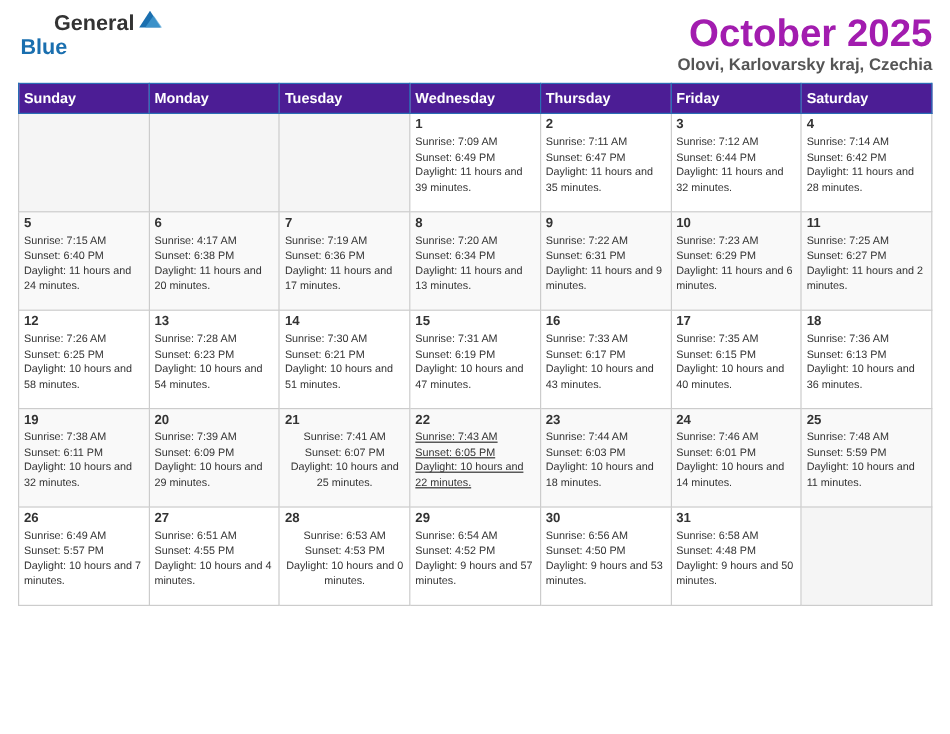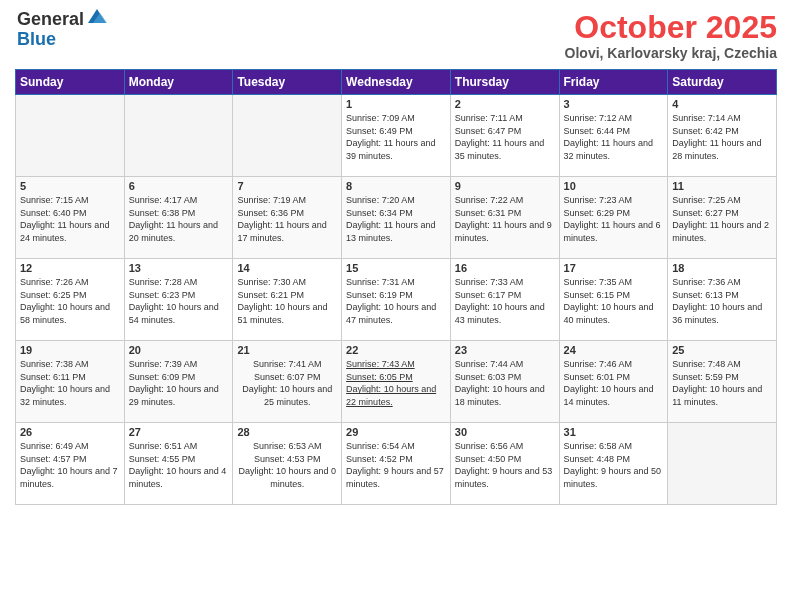--- a/index.html
+++ b/index.html
@@ -43,28 +43,29 @@
       margin-top: -8px;
     }
     .logo-block {
       display: flex;
       flex-direction: column;
       margin-left: 2px;
     }
     .logo-row {
       display: flex;
       align-items: center;
+      margin-left: 28px;
     }
     .title-block {
       text-align: right;
     }
     .month-title {
       font-size: 32px;
       font-weight: bold;
-      color: #ef4444;
+      color: #a21caf;
       line-height: 1.1;
     }
     .location {
       font-size: 14px;
       color: #555;
       font-weight: bold;
     }
     table {
       width: 100%;
       border-collapse: collapse;
@@ -302,21 +303,21 @@
             <span class="day-num">25</span>
             <div class="day-info" style="white-space: pre-line;">Sunrise: 7:48 AM
 Sunset: 5:59 PM
 Daylight: 10 hours and 11 minutes.</div>
           </td>
         </tr>
         <tr>
           <td>
             <span class="day-num">26</span>
             <div class="day-info" style="white-space: pre-line;">Sunrise: 6:49 AM
-Sunset: 4:57 PM
+Sunset: 5:57 PM
 Daylight: 10 hours and 7 minutes.</div>
           </td>
           <td>
             <span class="day-num">27</span>
             <div class="day-info" style="white-space: pre-line;">Sunrise: 6:51 AM
 Sunset: 4:55 PM
 Daylight: 10 hours and 4 minutes.</div>
           </td>
           <td>
             <span class="day-num">28</span>

